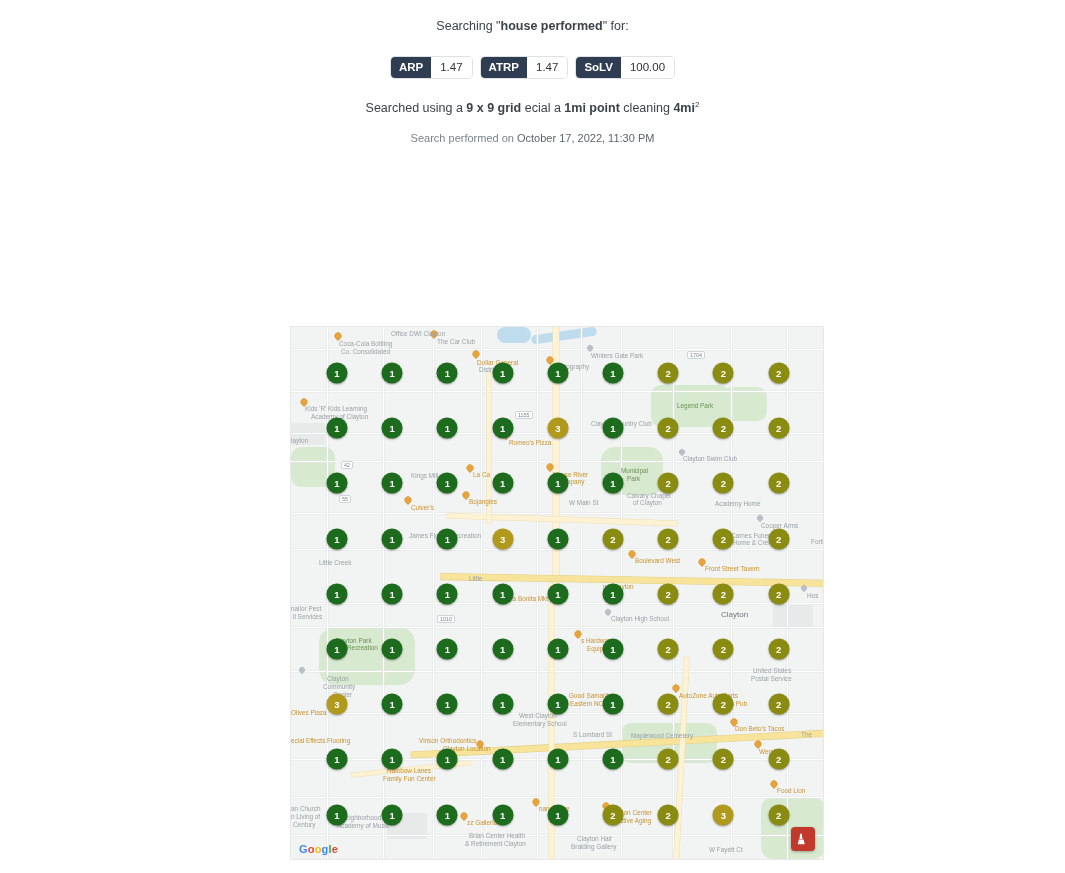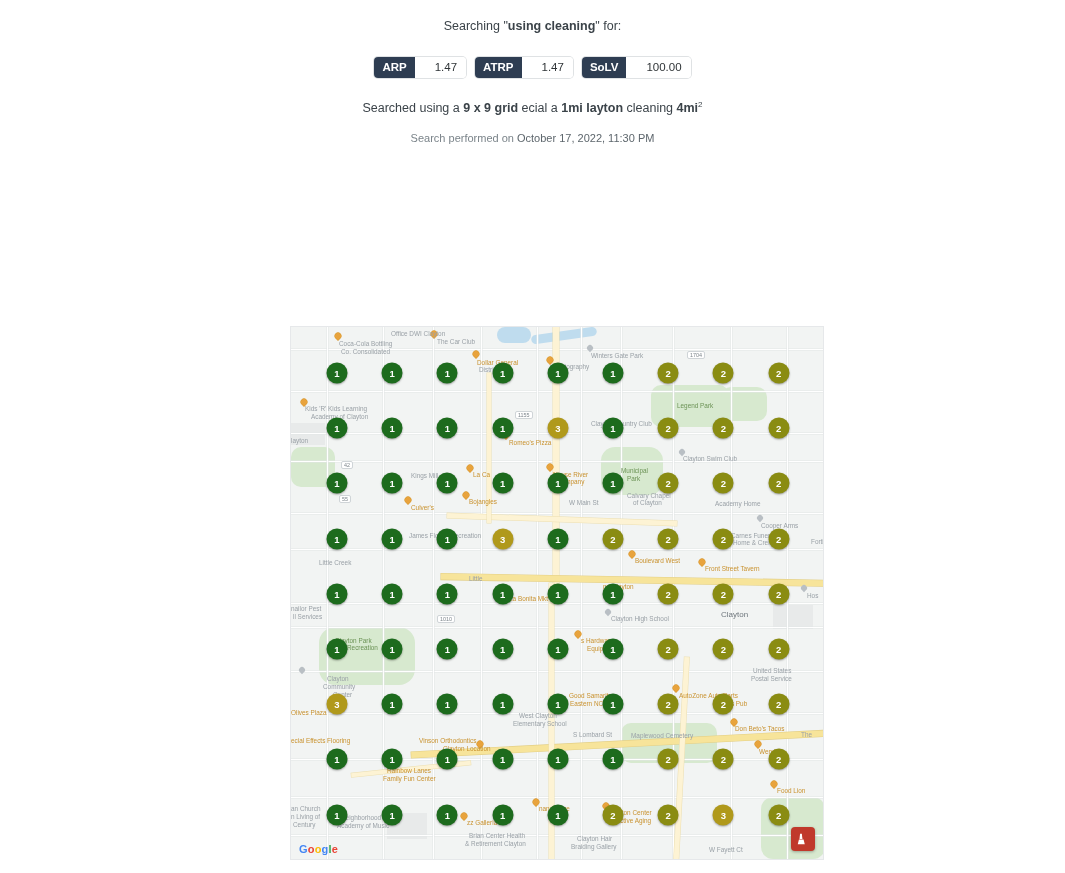--- a/index.html
+++ b/index.html
@@ -79,21 +79,21 @@
     background: #2e3d52;
     color: #fff;
     font-weight: bold;
     padding: 4px 8px 5px 8px;
     display: flex;
     align-items: center;
   }
   .metric .v {
     background: #ffffff;
     color: #2f3437;
-    padding: 4px 9px 5px 20px;
+    padding: 4px 9px 5px 9px;
     display: flex;
     align-items: center;
   }
 
   .grid-line {
     text-align: center;
     font-size: 12.5px;
     color: #3b4349;
     margin-top: 22px;
   }
@@ -225,41 +225,41 @@
     box-shadow: 0 1px 3px rgba(0,0,0,0.3);
   }
 </style>
 </head>
 <body>
 
 <div class="page">
 
 
   <div class="search-line">
-    <span>Searching "</span><b>using cleaning</b><span>" for:</span>
+    <span>Searching "</span><b>house performed</b><span>" for:</span>
   </div>
 
 
   <div class="metrics">
     <div class="metric">
       <div class="k">ARP</div>
       <div class="v">1.47</div>
     </div>
     <div class="metric">
       <div class="k">ATRP</div>
       <div class="v">1.47</div>
     </div>
     <div class="metric">
       <div class="k">SoLV</div>
       <div class="v">100.00</div>
     </div>
   </div>
 
   <div class="grid-line">
-    <span>Searched using a </span><b>9 x 9 grid</b><span> ecial a </span><b>1mi layton</b><span> cleaning </span><b>4mi</b><sup>2</sup>
+    <span>Searched using a </span><b>9 x 9 grid</b><span> ecial a </span><b>1mi point</b><span> cleaning </span><b>4mi</b><sup>2</sup>
   </div>
 
 
   <div class="performed-line">
     <span>Search performed on </span><b>October 17, 2022, 11:30 PM</b>
   </div>
 
   <div class="map-wrap">
     <div class="map-bg"></div>
 

